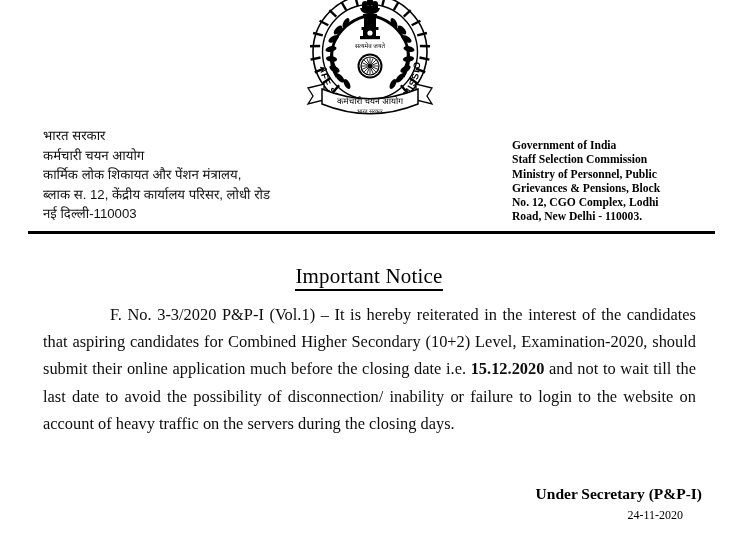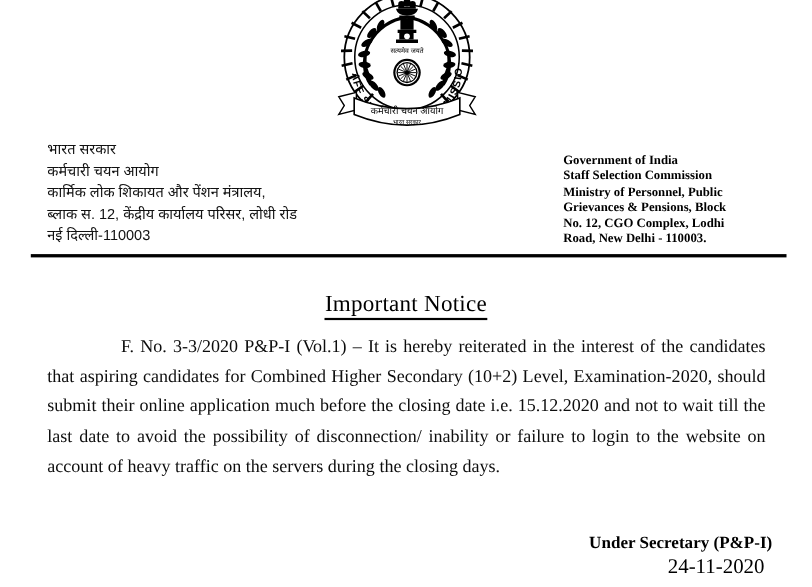--- a/index.html
+++ b/index.html
@@ -84,40 +84,40 @@
     left: 43px;
     top: 301px;
     width: 653px;
     font-size: 16.4px;
     line-height: 27.2px;
     text-align: justify;
     text-justify: inter-word;
     text-indent: 67px;
     color: #0d0d0d;
   }
-  .body-text b { font-weight: normal; }
+  .body-text b { font-weight: bold; }
 
   
   .sign-block {
     position: absolute;
     right: 36px;
     top: 483px;
     text-align: right;
   }
   .sign-name {
     font-size: 15.5px;
     font-weight: bold;
     line-height: 21px;
   }
   .sign-date {
-    font-size: 19px;
+    font-size: 12px;
     font-weight: normal;
     line-height: 21px;
     margin-top: 1px;
-    margin-right: 7px;
+    margin-right: 19px;
   }
 </style>
 </head>
 <body>
 
 <div class="emblem-wrap">
   <svg viewBox="0 0 152 128" xmlns="http://www.w3.org/2000/svg">
     <defs>
       <path id="arcPath" d="M 20,74 A 56,56 0 1 1 132,74"></path>
       <path id="arcPathLower" d="M 26,72 A 50,50 0 0 0 126,72"></path>

